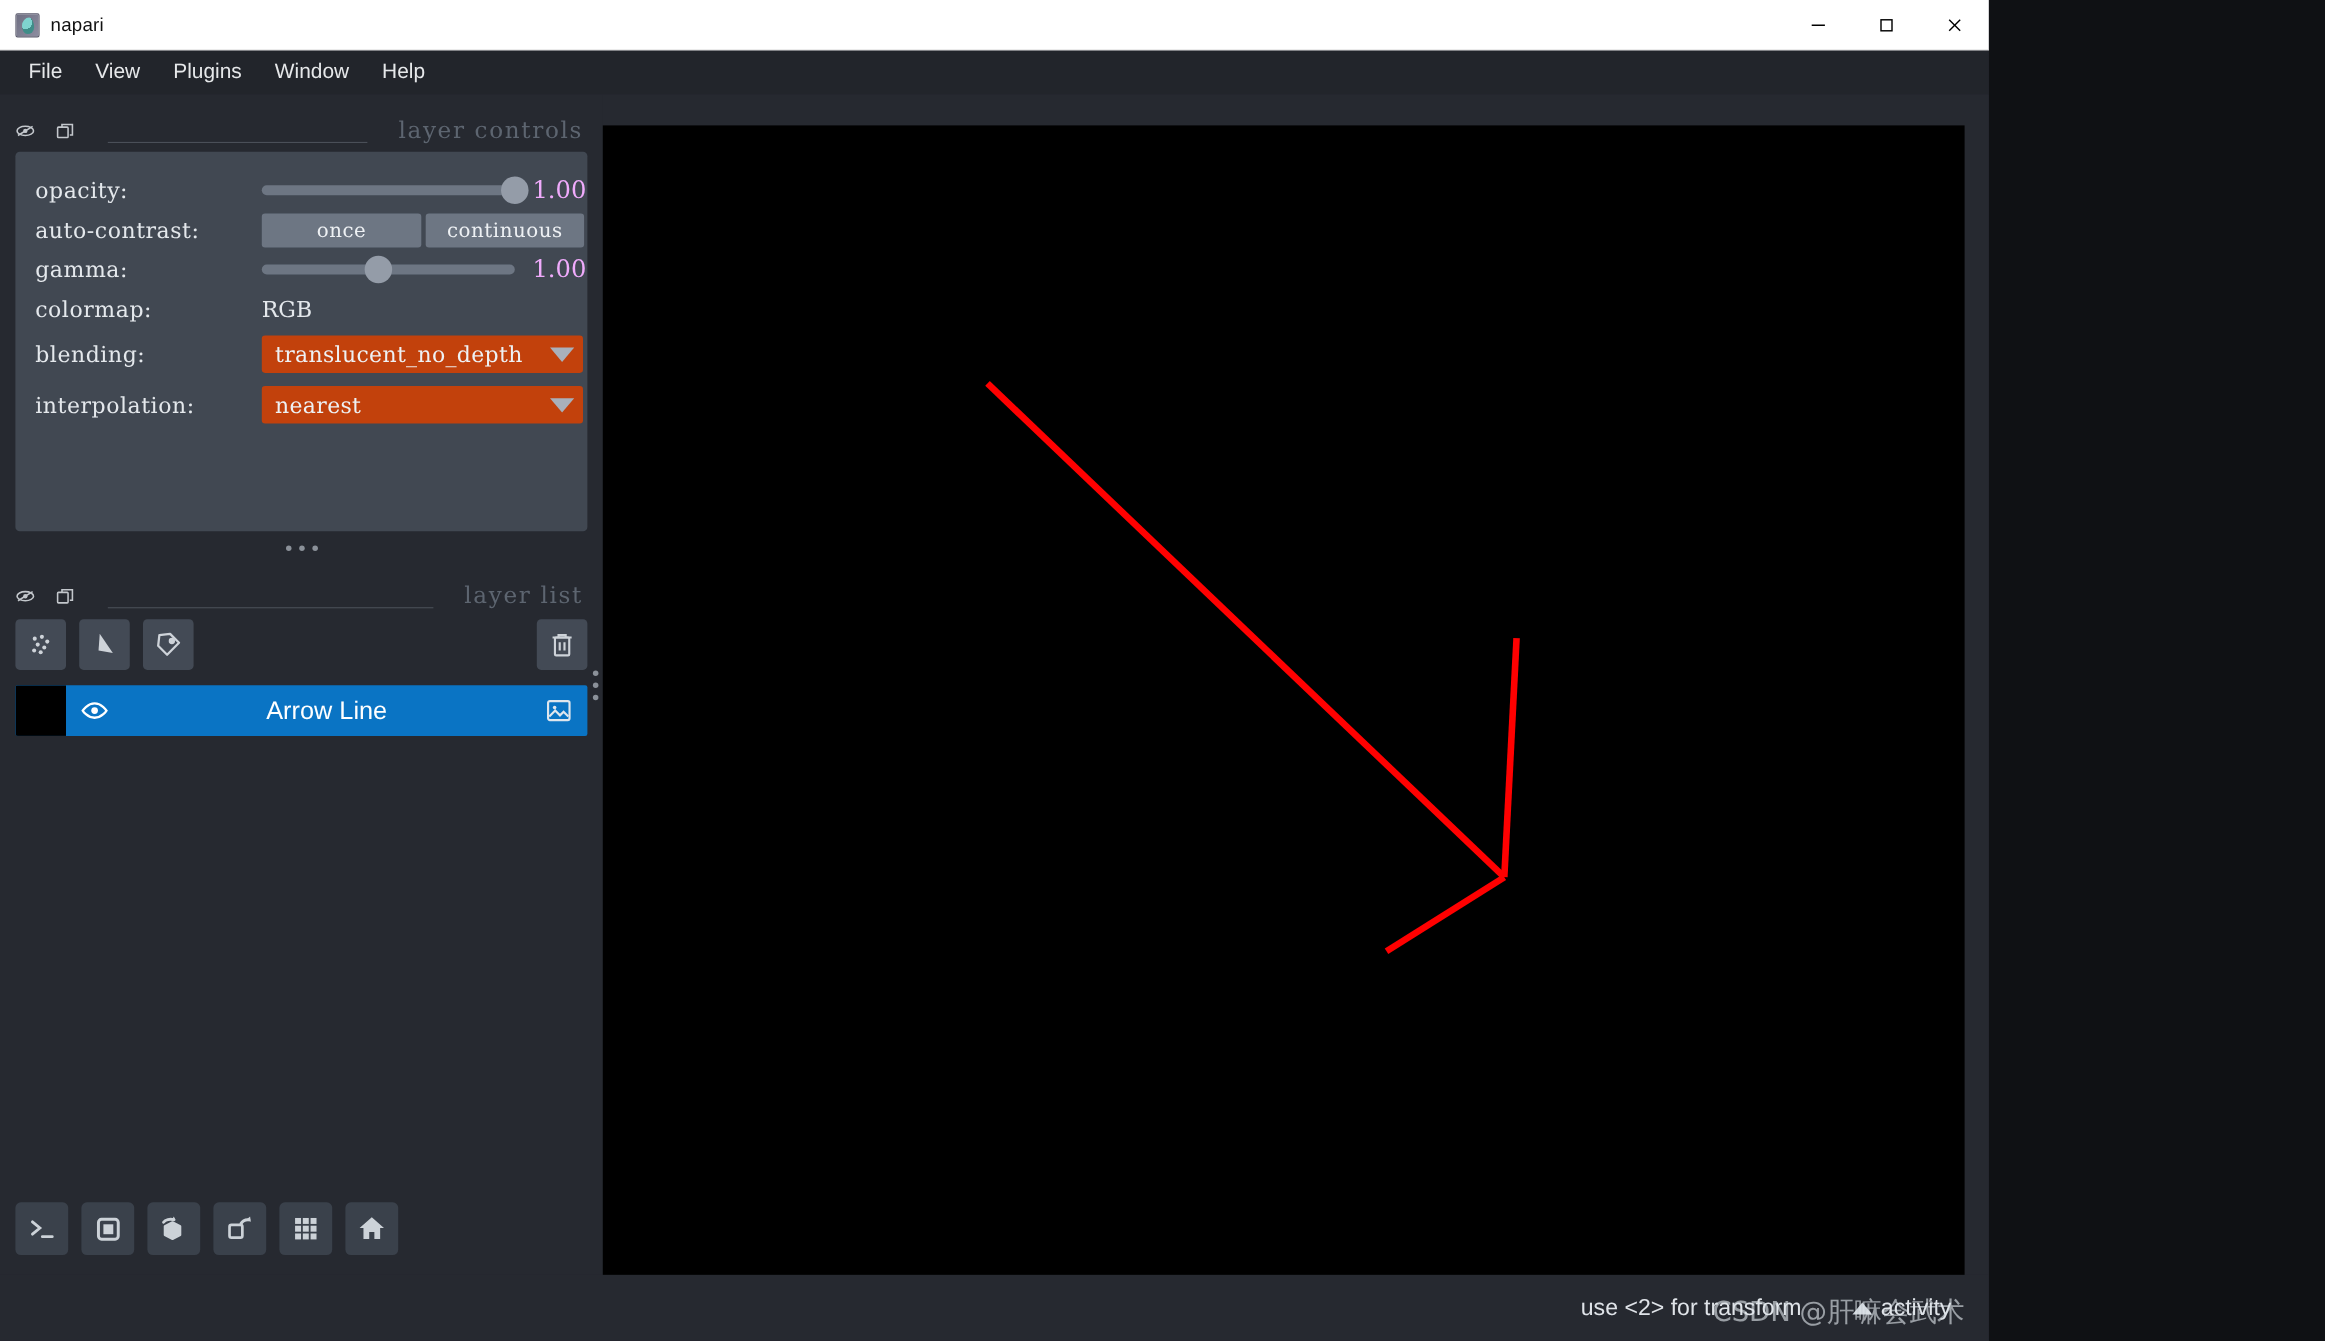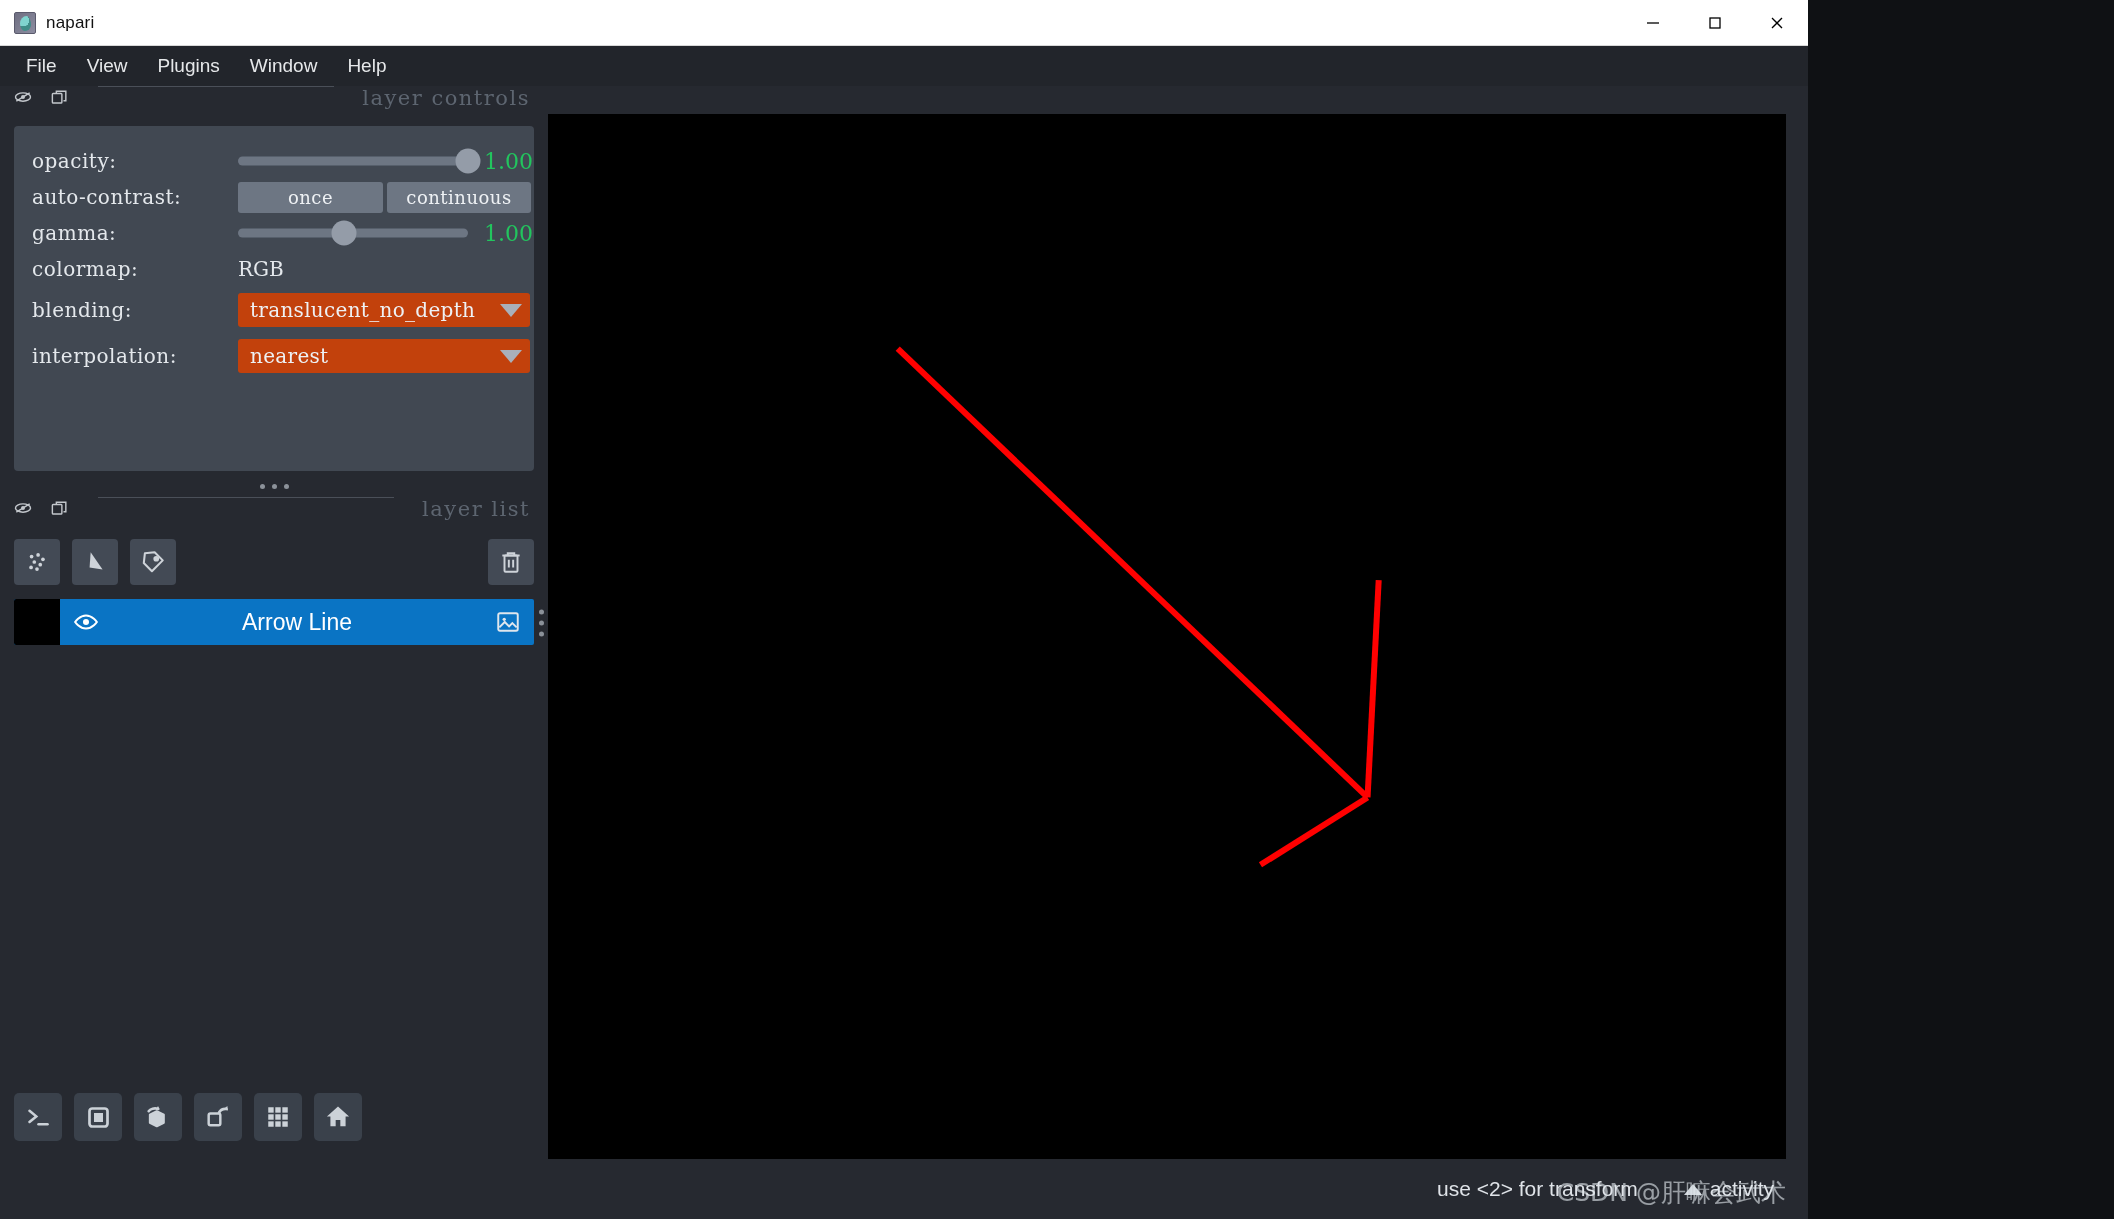--- a/index.html
+++ b/index.html
@@ -68,23 +68,24 @@
   
   .left-dock {
     width: 548px; min-width: 548px;
     background: #262930;
     display: flex; flex-direction: column;
     position: relative;
   }
 
   .dock-titlebar {
     height: 32px;
-    display: flex; align-items: flex-start;
+    display: flex; align-items: flex-end;
     padding: 0 18px 0 12px;
     gap: 14px;
+    margin-top: 12px;
   }
   .dock-ico { width: 22px; height: 22px; color: #c3c7cc; display:flex; align-items:center; justify-content:center; }
   .dock-ico svg { display:block; }
   .dock-rule { flex: 1; height: 1px; background: #4a4f58; margin: 0 14px; }
   .dock-title {
     font-family: "DejaVu Serif", serif;
     font-size: 21px; color: #5d6570; letter-spacing: 1.5px;
   }
 
   
@@ -120,21 +121,21 @@
   .slider .handle {
     position: absolute; top: 50%; transform: translate(-50%,-50%);
     width: 25px; height: 25px; border-radius: 50%;
     background: #949ca8;
   }
   .slider-opacity { width: 230px; }
   .slider-gamma   { width: 230px; }
   .slider-contrast{ width: 285px; }
   .ctrl-value {
     font-family: "DejaVu Serif", serif;
-    font-size: 22px; color: #22c55e; margin-left: 16px; min-width: 60px;
+    font-size: 22px; color: #f0abfc; margin-left: 16px; min-width: 60px;
   }
 
   
   .btn-pair { display: flex; gap: 4px; }
   .ctrl-btn {
     background: #6d7683; color: #eef1f4;
     font-family: "DejaVu Serif", serif;
     font-size: 18px;
     border: none; border-radius: 3px;
     height: 31px; display: flex; align-items: center; justify-content: center;

